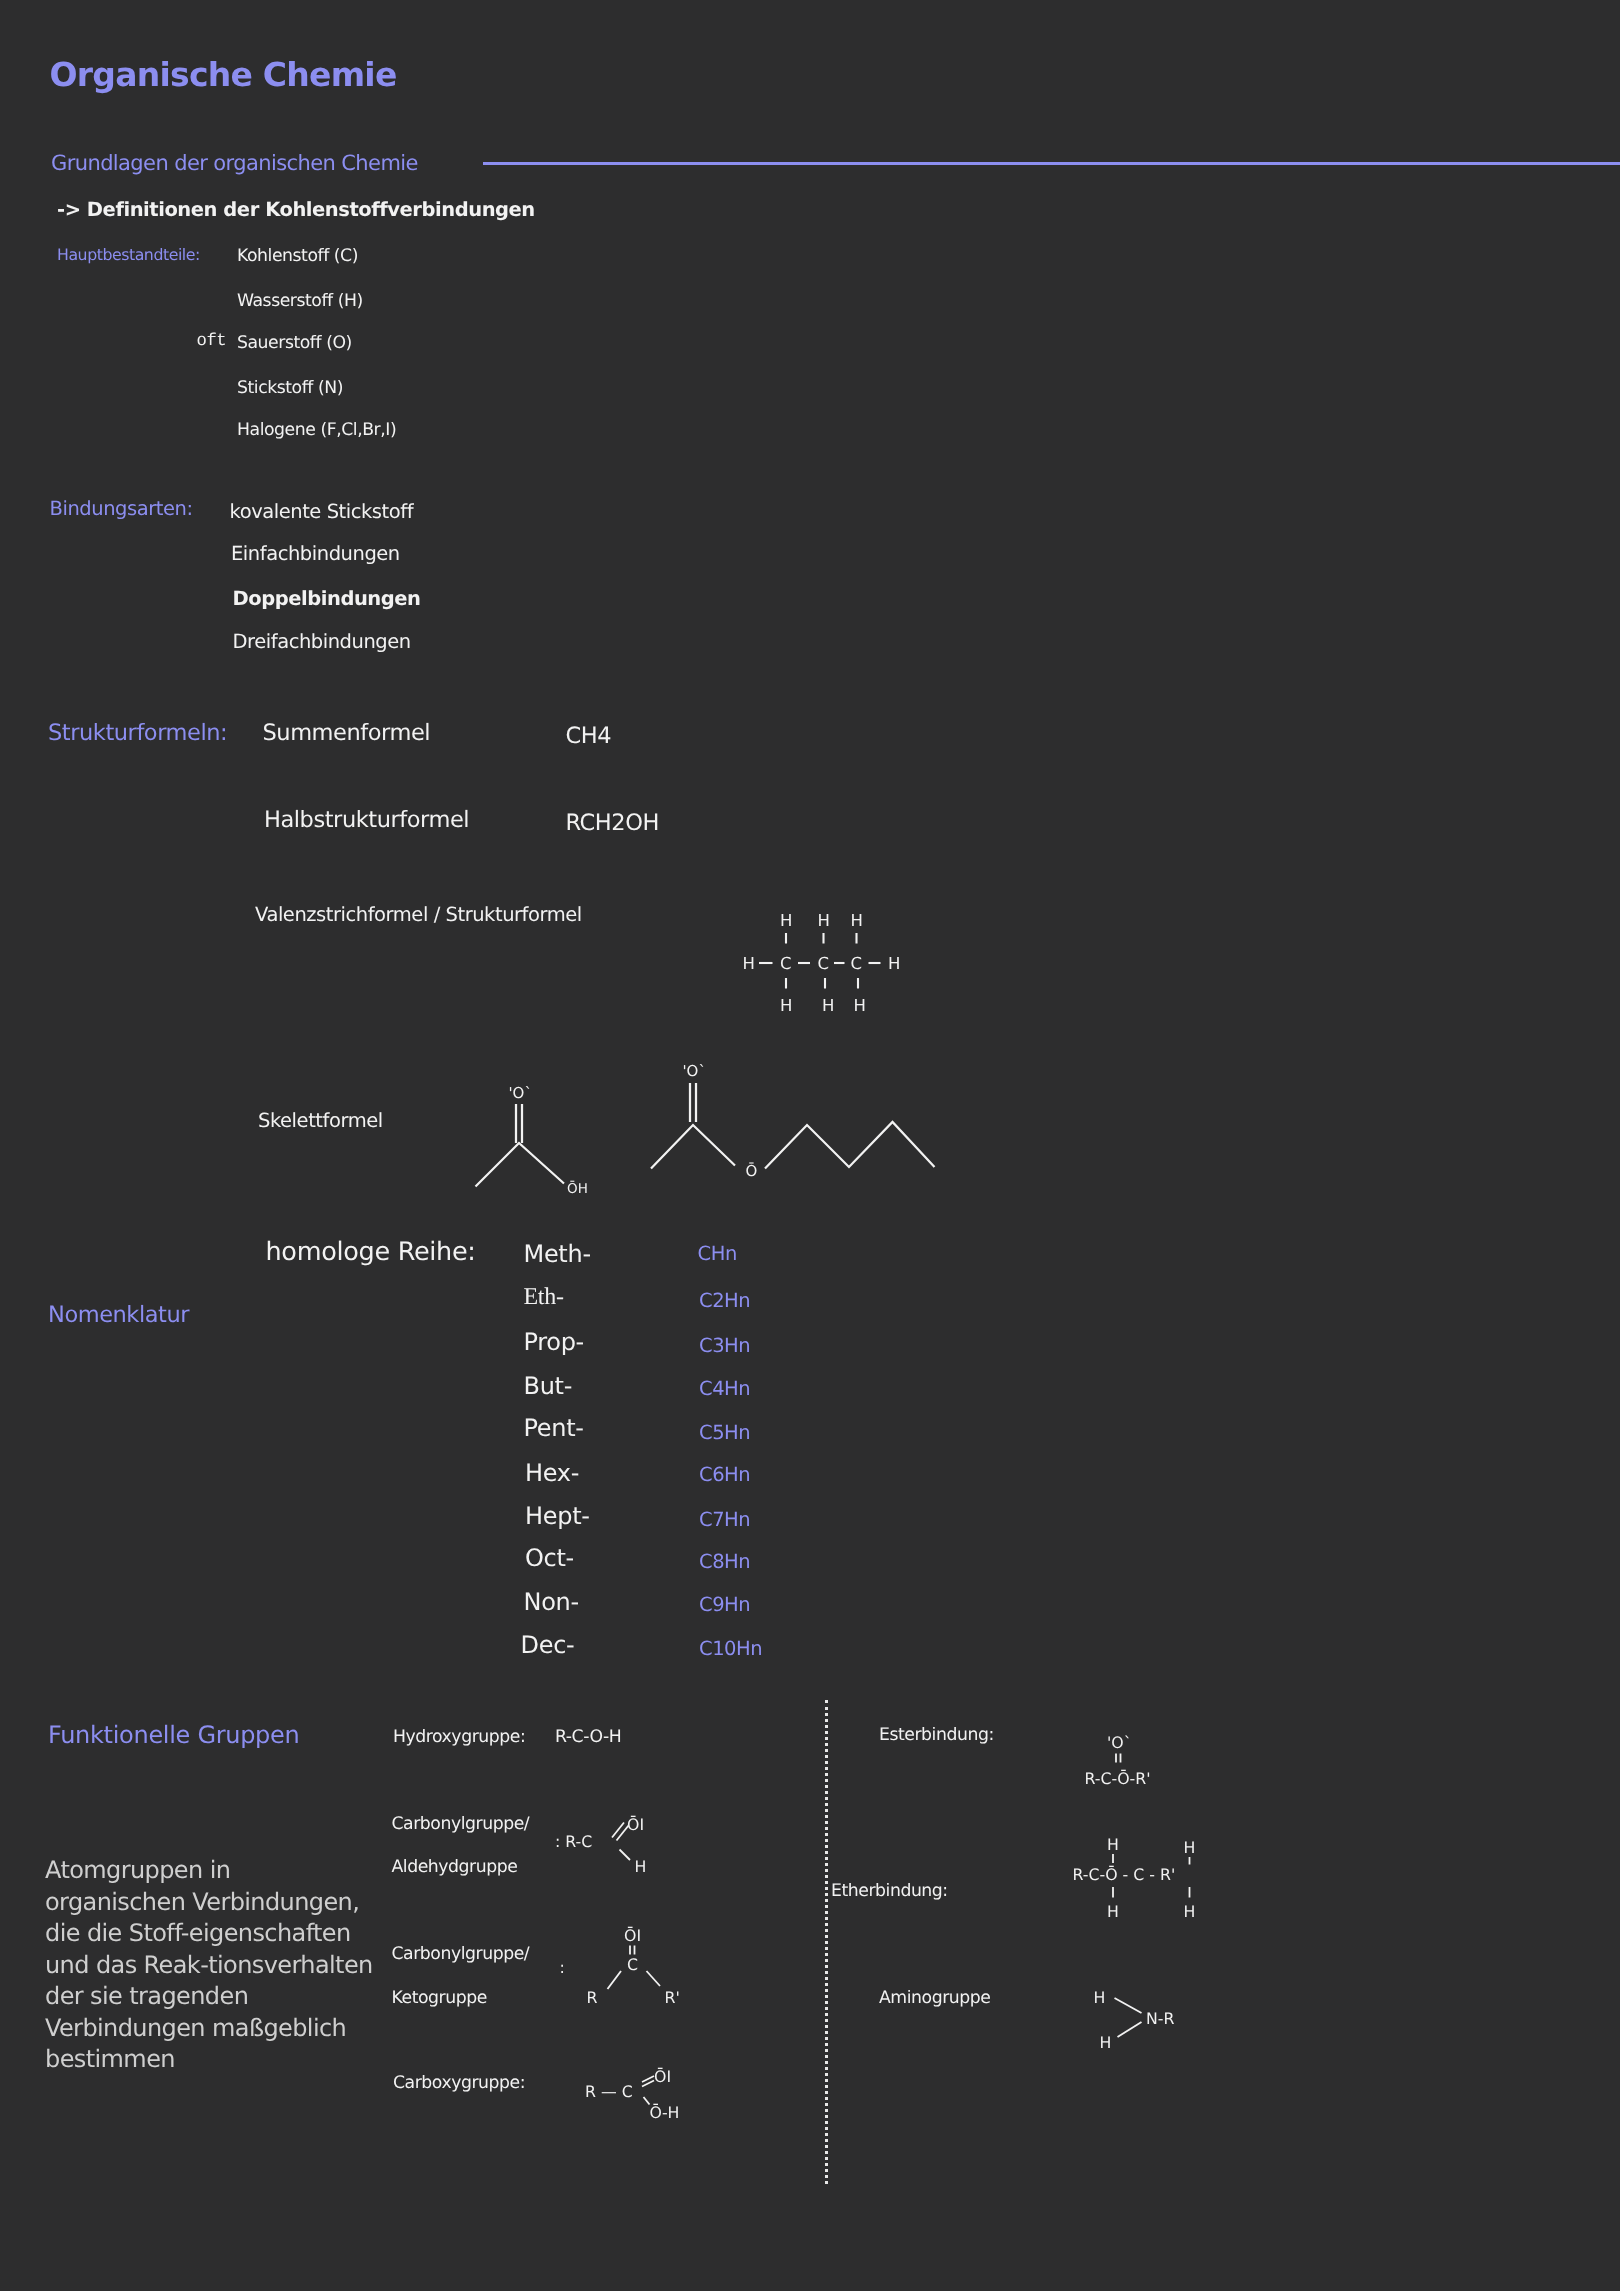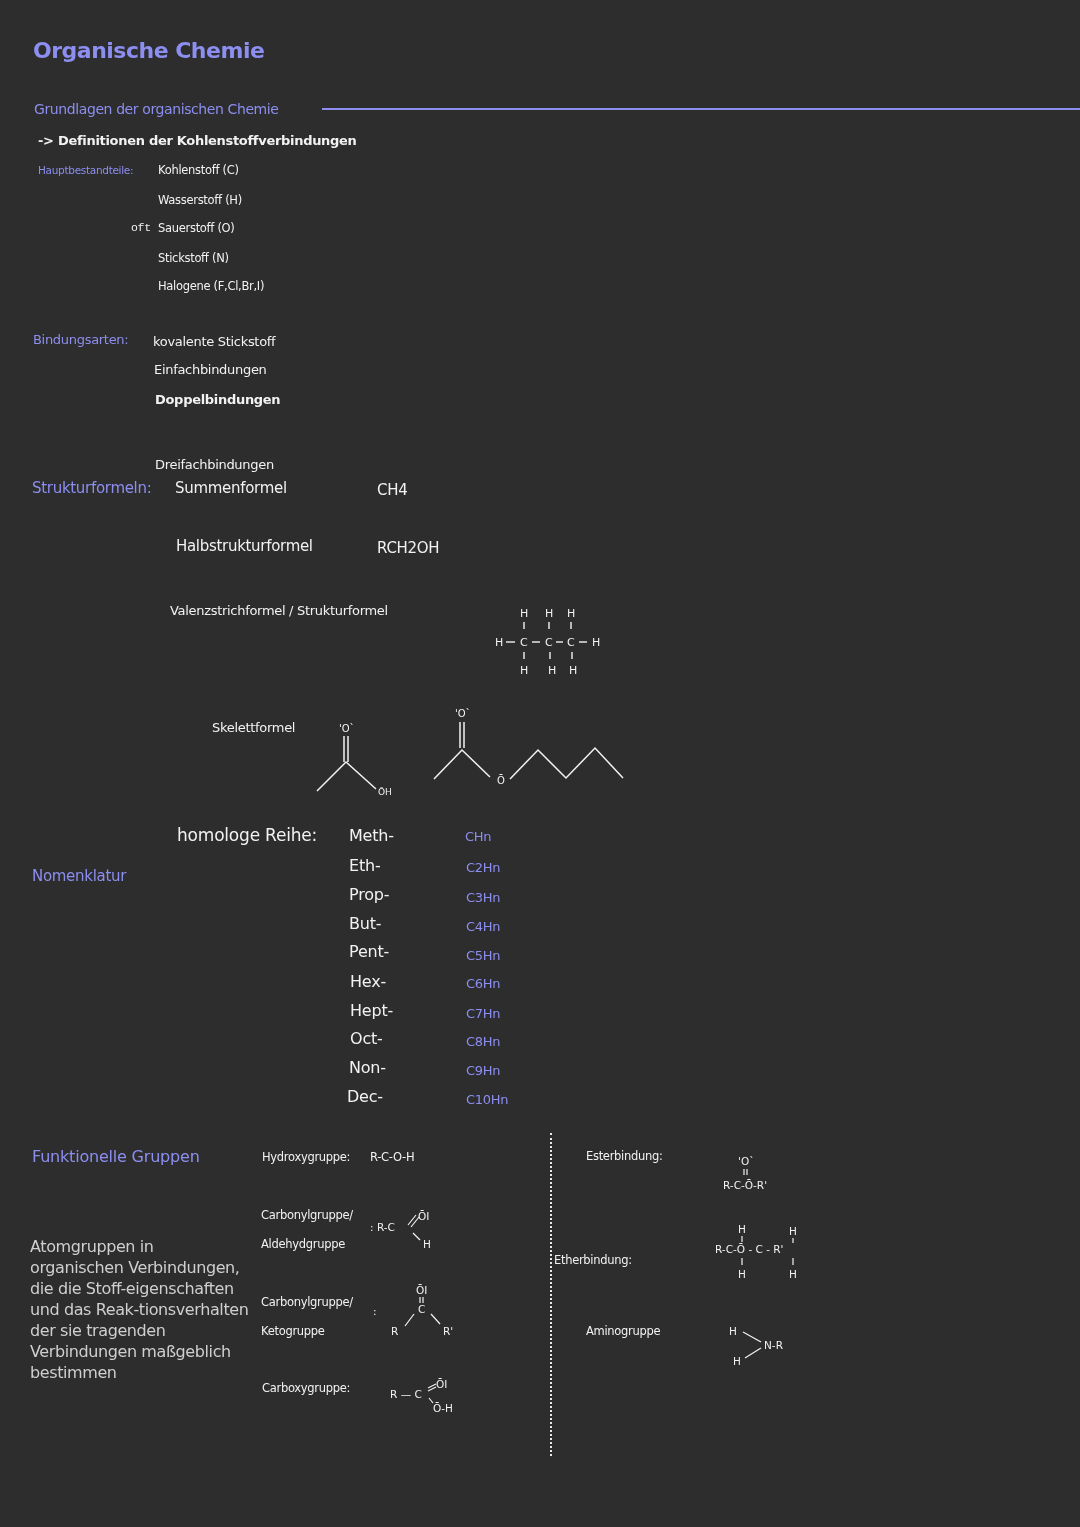--- a/index.html
+++ b/index.html
@@ -39,21 +39,21 @@
 <div class="abs w s11" style="left:158px; top:193px;">Wasserstoff (H)</div>
 <div class="abs w s11" style="left:131px; top:221px;font-family:Liberation Mono, monospace;">oft</div>
 <div class="abs w s11" style="left:158px; top:221px;">Sauerstoff (O)</div>
 <div class="abs w s11" style="left:158px; top:251px;">Stickstoff (N)</div>
 <div class="abs w s11" style="left:158px; top:279px;">Halogene (F,Cl,Br,I)</div>
 
 <div class="abs accent s13" style="left:33px; top:332px;">Bindungsarten:</div>
 <div class="abs w s13" style="left:153px; top:334px;">kovalente Stickstoff</div>
 <div class="abs w s13" style="left:154px; top:362px;">Einfachbindungen</div>
 <div class="abs w s13" style="left:155px; top:392px;font-weight:bold;">Doppelbindungen</div>
-<div class="abs w s13" style="left:155px; top:421px;margin-top:36px;">Dreifachbindungen</div>
+<div class="abs w s13" style="left:155px; top:421px;">Dreifachbindungen</div>
 
 <div class="abs accent s15" style="left:32px; top:479px;">Strukturformeln:</div>
 <div class="abs w s15" style="left:175px; top:479px;">Summenformel</div>
 <div class="abs w s15" style="left:377px; top:481px;">CH4</div>
 <div class="abs w s15" style="left:176px; top:537px;">Halbstrukturformel</div>
 <div class="abs w s15" style="left:377px; top:539px;">RCH2OH</div>
 <div class="abs w s13" style="left:170px; top:603px;">Valenzstrichformel / Strukturformel</div>
 
 <svg style="left:490px; top:600px;" width="120" height="80">
   <g font-size="11">
@@ -76,21 +76,21 @@
     <line x1="34" y1="52" x2="34" y2="59"></line>
       <line x1="60" y1="52" x2="60" y2="59"></line>
       <line x1="82" y1="52" x2="82" y2="59"></line>
     <line x1="16" y1="42" x2="25" y2="42"></line>
       <line x1="42" y1="42" x2="50" y2="42"></line>
       <line x1="66" y1="42" x2="73" y2="42"></line>
       <line x1="89" y1="42" x2="97" y2="42"></line>
   </g>
 </svg>
 
-<div class="abs w s13" style="left:172px; top:720px;margin-left:40px;">Skelettformel</div>
+<div class="abs w s13" style="left:172px; top:740px;">Skelettformel</div>
 
 <svg style="left:310px; top:715px;" width="90" height="85">
   <text x="29" y="17" font-size="10">'O`</text>
   <g stroke="#f2f2f2" stroke-width="1.5" fill="none">
     <line x1="34" y1="21" x2="34" y2="47"></line>
       <line x1="38" y1="21" x2="38" y2="47"></line>
     <polyline points="7,76 36,47 66,74"></polyline>
   </g>
   <text x="68" y="80" font-size="9">ŌH</text>
 </svg>
@@ -104,21 +104,21 @@
     <polyline points="80,79 108,50 136,78 165,48 193,78"></polyline>
   </g>
   <text x="67" y="84" font-size="10">Ō</text>
 </svg>
 
 <div class="abs accent s15" style="left:32px; top:826px;margin-top:41px;">Nomenklatur</div>
 <div class="abs w s17" style="left:177px; top:825px;">homologe Reihe:</div>
 
 <div class="abs w s16" style="left:349px; top:826px;">Meth-</div>
 <div class="abs accent s13" style="left:465px; top:829px;">CHn</div>
-<div class="abs w s16" style="left:349px; top:856px;">Eth-</div>
+<div class="abs w s16" style="left:349px; top:856px;font-family:Liberation Serif, serif;">Eth-</div>
 <div class="abs accent s13" style="left:466px; top:860px;">C2Hn</div>
 <div class="abs w s16" style="left:349px; top:885px;">Prop-</div>
 <div class="abs accent s13" style="left:466px; top:890px;">C3Hn</div>
 <div class="abs w s16" style="left:349px; top:914px;">But-</div>
 <div class="abs accent s13" style="left:466px; top:919px;">C4Hn</div>
 <div class="abs w s16" style="left:349px; top:942px;">Pent-</div>
 <div class="abs accent s13" style="left:466px; top:948px;">C5Hn</div>
 <div class="abs w s16" style="left:350px; top:972px;">Hex-</div>
 <div class="abs accent s13" style="left:466px; top:976px;">C6Hn</div>
 <div class="abs w s16" style="left:350px; top:1001px;">Hept-</div>

